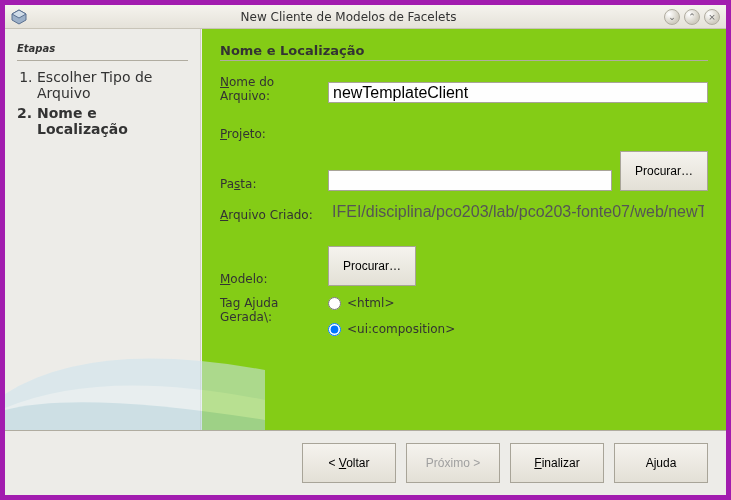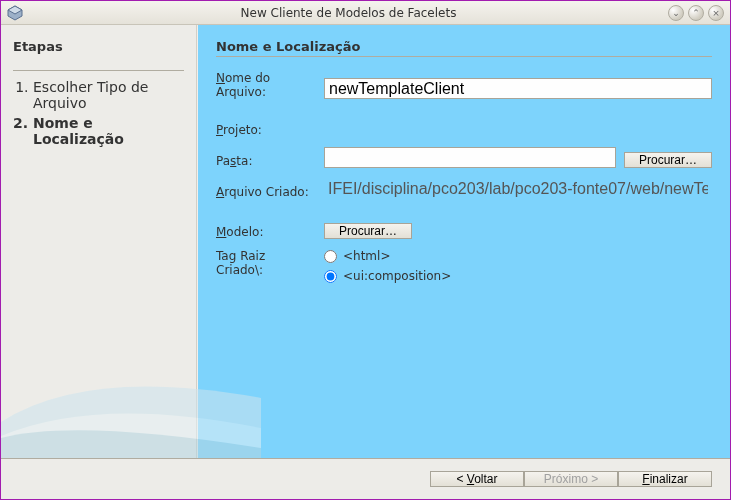--- a/index.html
+++ b/index.html
@@ -1,46 +1,46 @@
 <!DOCTYPE html>
 <html><head>
 <meta charset="utf-8">
 <style>
   * { box-sizing: border-box; margin: 0; padding: 0; }
   body { font-family: "DejaVu Sans", Arial, sans-serif; font-size: 12px; color: #333; background: #edece8; }
-  .window { width: 731px; height: 500px; background: #7dd3fc; display: flex; flex-direction: column; border: 1px solid #a21caf; }
+  .window { width: 731px; height: 500px; background: #84cc16; display: flex; flex-direction: column; border: 5px solid #a21caf; }
   .titlebar { height: 24px; background: linear-gradient(#f5f3ee,#e5e2d9); border-bottom: 1px solid #c8c4b8; display: flex; align-items: center; padding: 0 6px; }
   .titlebar .app-icon { width: 16px; height: 16px; margin-right: 6px; }
   .titlebar .title { flex: 1; text-align: center; color: #333; font-size: 12px; }
   .titlebar .win-btns { display: flex; gap: 4px; }
   .titlebar .win-btn { width: 16px; height: 16px; border-radius: 50%; background: radial-gradient(circle at 30% 30%, #fff, #d0ccc0 70%); border: 1px solid #b0aca0; display: flex; align-items: center; justify-content: center; font-size: 9px; color: #666; cursor: pointer; }
   .content { display: flex; flex: 1; overflow: hidden; }
   .sidebar { width: 195px; padding: 14px 12px; position: relative; background: #edece8; }
   .sidebar .decor { position: absolute; left: -40px; bottom: 0; width: 300px; height: 200px; pointer-events: none; opacity: 0.55; }
-  .sidebar h3 { font-size: 13px; font-weight: bold; margin-bottom: 16px; }
+  .sidebar h3 { font-size: 10px; font-weight: bold; margin-bottom: 6px; font-style: italic; }
   .sidebar .hr { border-top: 1px solid #b0aca0; margin-bottom: 8px; }
   .sidebar ol { list-style-position: outside; padding-left: 20px; }
   .sidebar li { margin-bottom: 4px; font-size: 14px; }
   .sidebar li.active { font-weight: bold; }
   .vsep { width: 2px; background: linear-gradient(to right,#c4c0b4,#fff); }
   .main { flex: 1; padding: 14px 18px 14px 18px; }
   .main h3 { font-size: 13px; font-weight: bold; margin-bottom: 2px; }
   .main .hr { border-top: 1px solid #b0aca0; margin-bottom: 14px; }
   .form-row { display: flex; align-items: flex-end; margin-bottom: 10px; gap: 8px; }
   .form-row label { width: 100px; text-align: left; }
   .u { text-decoration: underline; }
   .form-row input[type=text] { flex: 1; height: 21px; padding: 2px 4px; font-size: 16px; border: 1px solid #a8a498; background: #fefefe; }
   .form-row input[readonly] { background: #e9e6dd; color: #555; }
   .gap { height: 14px; }
-  .btn { height: 16px; padding: 0 10px; font-size: 12px; background: linear-gradient(#f5f3ee,#e3e0d6); border: 1px solid #a8a498; cursor: pointer; min-width: 88px; }
-  .radio-col { display: flex; flex-direction: column; gap: 6px; margin-left: 0; }
+  .btn { height: 40px; padding: 0 10px; font-size: 12px; background: linear-gradient(#f5f3ee,#e3e0d6); border: 1px solid #a8a498; cursor: pointer; min-width: 88px; }
+  .radio-col { display: flex; flex-direction: column; gap: 12px; margin-left: 0; }
   .radio-row { display: flex; align-items: center; gap: 6px; }
   input[type=radio] { width: 13px; height: 13px; }
   .radio-label { font-size: 12px; }
-  .footer { border-top: 1px solid #b0aca0; padding: 12px 18px; display: flex; justify-content: flex-end; background: #edece8; }
+  .footer { border-top: 1px solid #b0aca0; padding: 12px 18px; display: flex; justify-content: flex-end; gap: 10px; background: #edece8; }
   .footer .btn { min-width: 94px; }
   .footer .btn.disabled { color: #a0a0a0; cursor: default; }
 </style>
 </head>
 <body>
 
 <div class="window">
 
   <div class="titlebar">
     <svg class="app-icon" viewBox="0 0 16 16">
@@ -99,34 +99,35 @@
       </div>
 
       <div class="gap"></div>
 
       <div class="form-row">
         <label><span class="u">M</span>odelo:</label>
         <button class="btn">Procurar…</button>
       </div>
 
       <div class="form-row" style="align-items:flex-start;">
-        <label>Tag Raiz Criado\:</label>
+        <label>Tag Ajuda Gerada\:</label>
         <div class="radio-col">
           <div class="radio-row">
             <input type="radio" name="tagroot" style="">
             <span class="radio-label">&lt;html&gt;</span>
           </div>
           <div class="radio-row">
             <input type="radio" name="tagroot" checked="" style="">
             <span class="radio-label">&lt;ui:composition&gt;</span>
           </div>
         </div>
       </div>
     </div>
   </div>
 
   <div class="footer">
     <button class="btn">&lt; <span class="u">V</span>oltar</button>
     <button class="btn disabled" disabled="">Próximo &gt;</button>
     <button class="btn"><span class="u">F</span>inalizar</button>
+    <button class="btn">Ajuda</button>
   </div>
 
 </div>
 
 </body></html>

